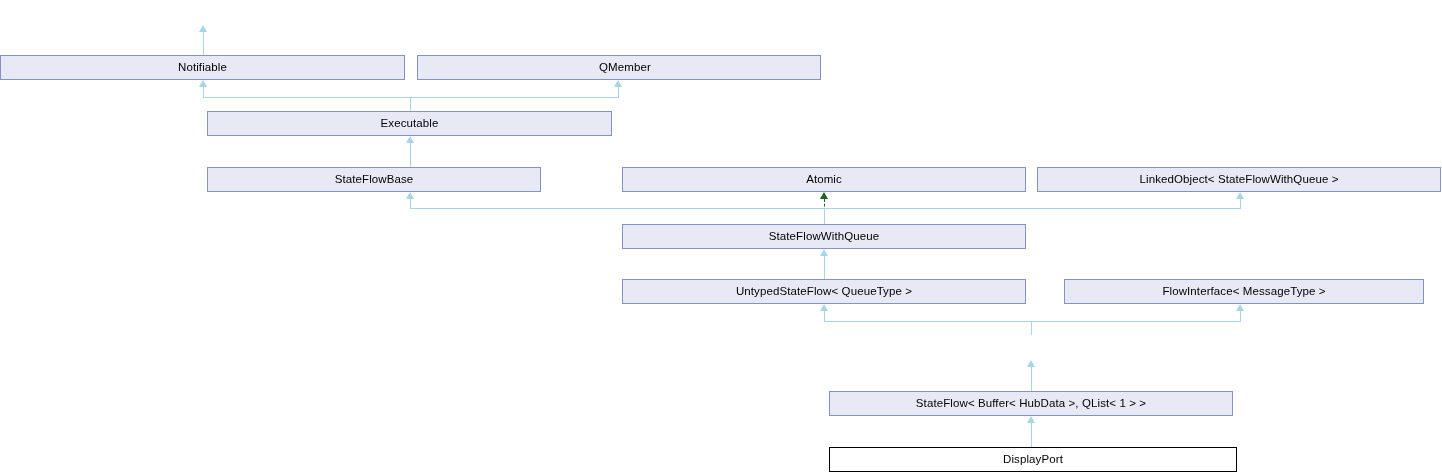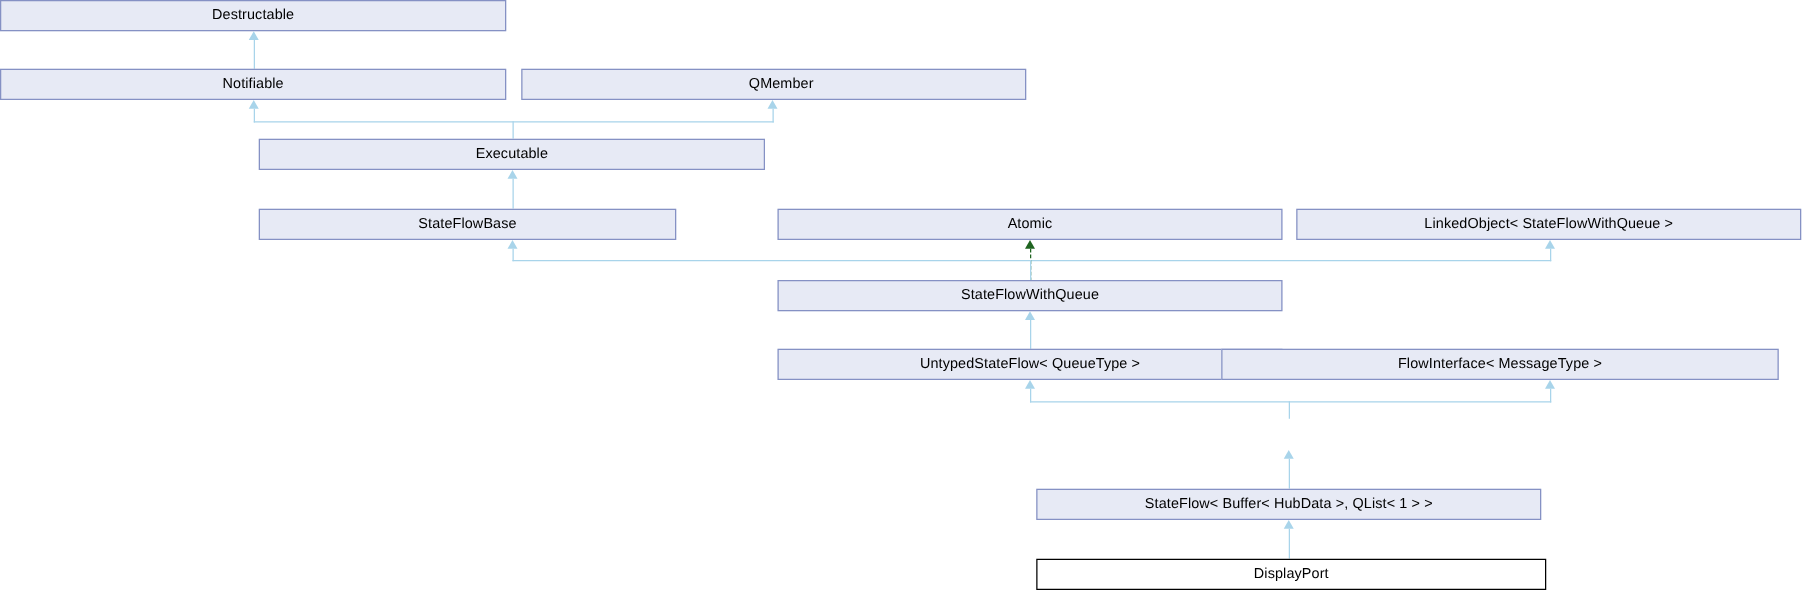--- a/index.html
+++ b/index.html
@@ -101,23 +101,20 @@
   <div class="arrow" style="left:1236px; top:304px;"></div>
   <div class="hline" style="left:824px; top:321px; width:417px;"></div>
   <div class="vline" style="left:1031px; top:321px; height:14px;"></div>
 
   <div class="vline" style="left:1031px; top:367px; height:24px;"></div>
   <div class="arrow" style="left:1027px; top:360px;"></div>
 
   <div class="vline" style="left:1031px; top:423px; height:24px;"></div>
   <div class="arrow" style="left:1027px; top:416px;"></div>
 
-  <div class="node" style="left:0px; top:0px; width:405px; height:25px;">
-    <span class="label">Destructable</span>
-  </div>
 
   <div class="node" style="left:0px; top:55px; width:405px; height:25px;">
     <span class="label">Notifiable</span>
   </div>
 
   <div class="node" style="left:417px; top:55px; width:404px; height:25px;padding-left:12px;">
     <span class="label">QMember</span>
   </div>
 
   <div class="node" style="left:207px; top:111px; width:405px; height:25px;">
@@ -137,21 +134,21 @@
   </div>
 
   <div class="node" style="left:622px; top:279px; width:404px; height:25px;">
     <span class="label">UntypedStateFlow&lt; QueueType &gt;</span>
   </div>
 
   <div class="node" style="left:622px; top:224px; width:404px; height:25px;">
     <span class="label">StateFlowWithQueue</span>
   </div>
 
-  <div class="node" style="left:977px; top:279px; width:446px; height:25px;">
+  <div class="node" style="left:1064px; top:279px; width:360px; height:25px;">
     <span class="label">FlowInterface&lt; MessageType &gt;</span>
   </div>
 
 
   <div class="node" style="left:829px; top:391px; width:404px; height:25px;">
     <span class="label">StateFlow&lt; Buffer&lt; HubData &gt;, QList&lt; 1 &gt; &gt;</span>
   </div>
 
   <div class="node current" style="left:829px; top:447px; width:408px; height:25px;">
     <span class="label">DisplayPort</span>

